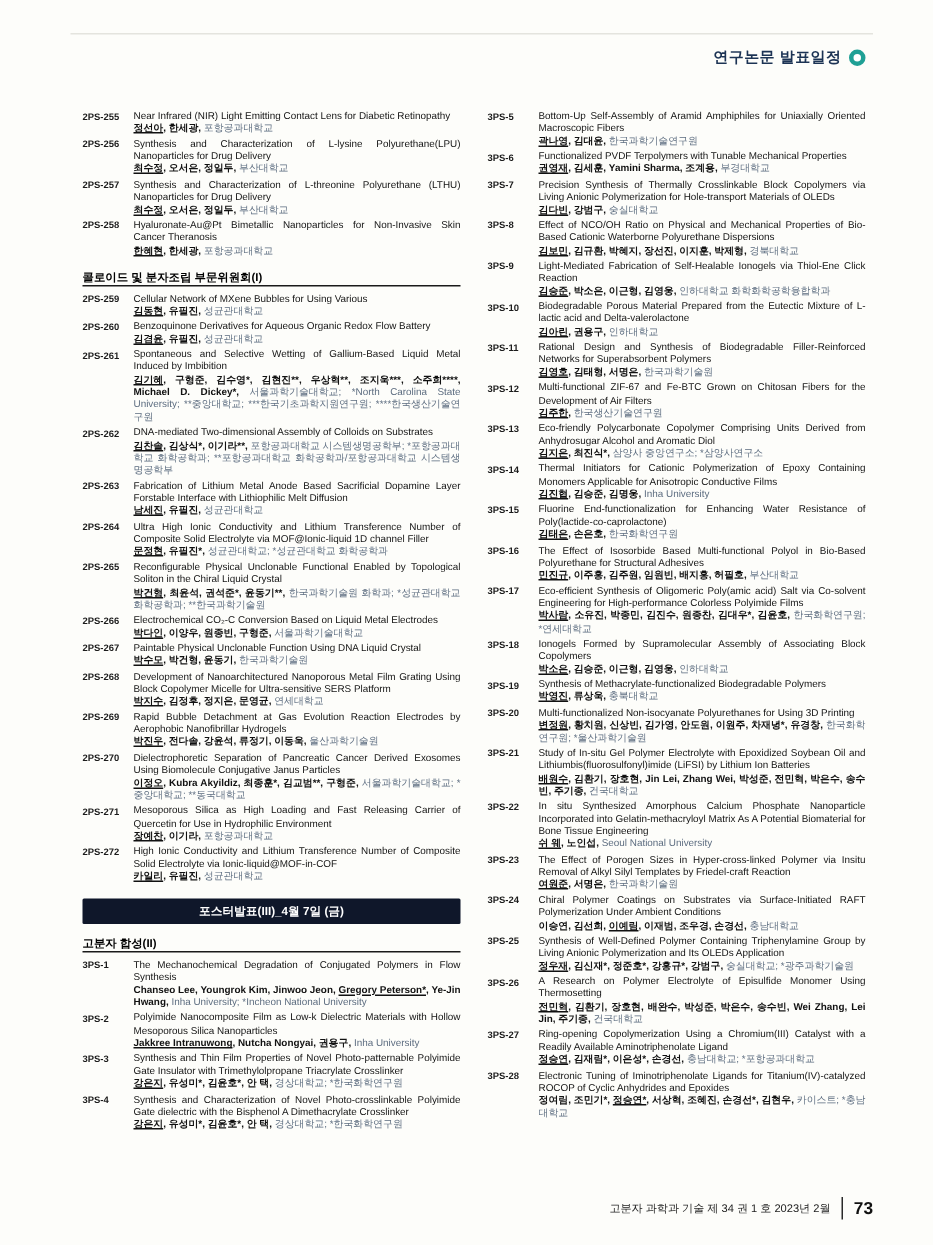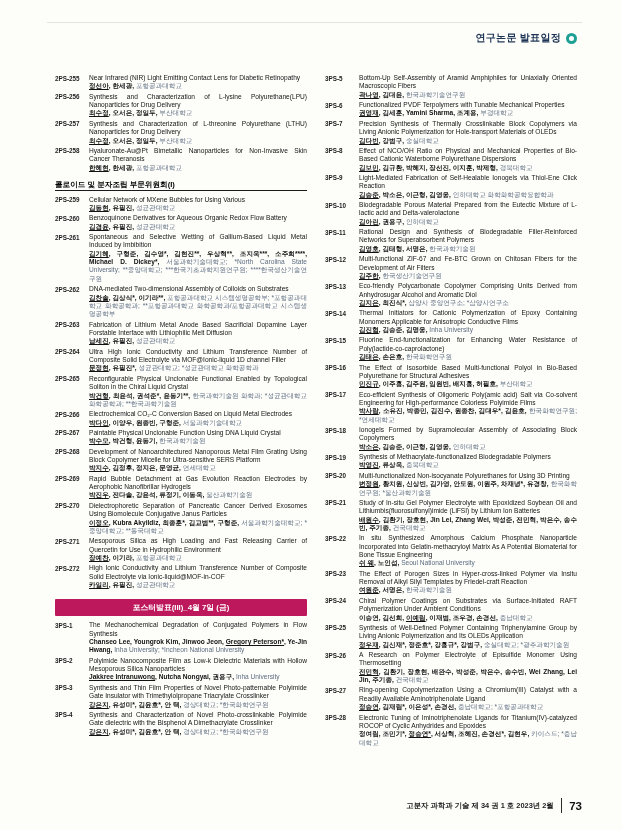--- a/index.html
+++ b/index.html
@@ -13,24 +13,24 @@
   .col{width:252px;font-size:6.6px;line-height:1.27;}
   .entry{display:flex;margin-bottom:2px;}
   .code{width:34px;flex:none;font-weight:bold;font-size:6.3px;padding-top:.5px;}
   .ebody{flex:1;min-width:0;}
   .title{text-align:justify;color:#141414;}
   .authors{text-align:justify;}
   .au{font-weight:bold;color:#111;}
   .un{text-decoration:underline;}
   .aff{color:#5d6d80;}
   .section{font-weight:bold;font-size:7.6px;color:#000;border-bottom:1.4px solid #1a1a1a;padding-bottom:0;margin:8px 0 5px;}
-  .banner{background:#be185d;color:#ffffff;text-align:center;font-weight:bold;font-size:7.8px;padding:4px 0 3px;margin:10px 0 5px;border-radius:1px;}
+  .banner{background:#0f172a;color:#ffffff;text-align:center;font-weight:bold;font-size:7.8px;padding:4px 0 3px;margin:10px 0 5px;border-radius:1px;}
   .session{display:flex;justify-content:space-between;font-weight:bold;font-size:7.4px;margin:0 0 5px;color:#111;}
   .footer{position:absolute;bottom:17px;right:40px;display:flex;align-items:center;gap:7px;}
-  .footer-journal{font-size:7.4px;color:#222;font-weight:bold;}
+  .footer-journal{font-size:7.4px;color:#222;font-weight:normal;}
   .footer-bar{width:1.5px;height:15px;background:#2a2a2a;}
   .footer-page{font-weight:bold;font-size:11.5px;color:#111;}
 </style>
 </head>
 <body>
 
 <div class="page">
   <div class="top-rule"></div>
   <div class="header">
     <span class="header-title">연구논문 발표일정</span>
@@ -160,20 +160,21 @@
           </div>
         </div>
         <div class="entry">
           <div class="code">2PS-272</div>
           <div class="ebody">
             <div class="title">High Ionic Conductivity and Lithium Transference Number of Composite Solid Electrolyte via Ionic-liquid@MOF-in-COF</div>
             <div class="authors"><span class="au un">카일리</span><span class="au">, 유필진, </span><span class="aff">성균관대학교</span></div>
           </div>
         </div>
         <div class="banner">포스터발표(III)_4월 7일 (금)</div>
+        <div class="section">고분자 합성(II)</div>
         <div class="entry">
           <div class="code">3PS-1</div>
           <div class="ebody">
             <div class="title">The Mechanochemical Degradation of Conjugated Polymers in Flow Synthesis</div>
             <div class="authors"><span class="au">Chanseo Lee, Youngrok Kim, Jinwoo Jeon, </span><span class="au un">Gregory Peterson*</span><span class="au">, Ye-Jin Hwang, </span><span class="aff">Inha University; *Incheon National University</span></div>
           </div>
         </div>
         <div class="entry">
           <div class="code">3PS-2</div>
           <div class="ebody">

